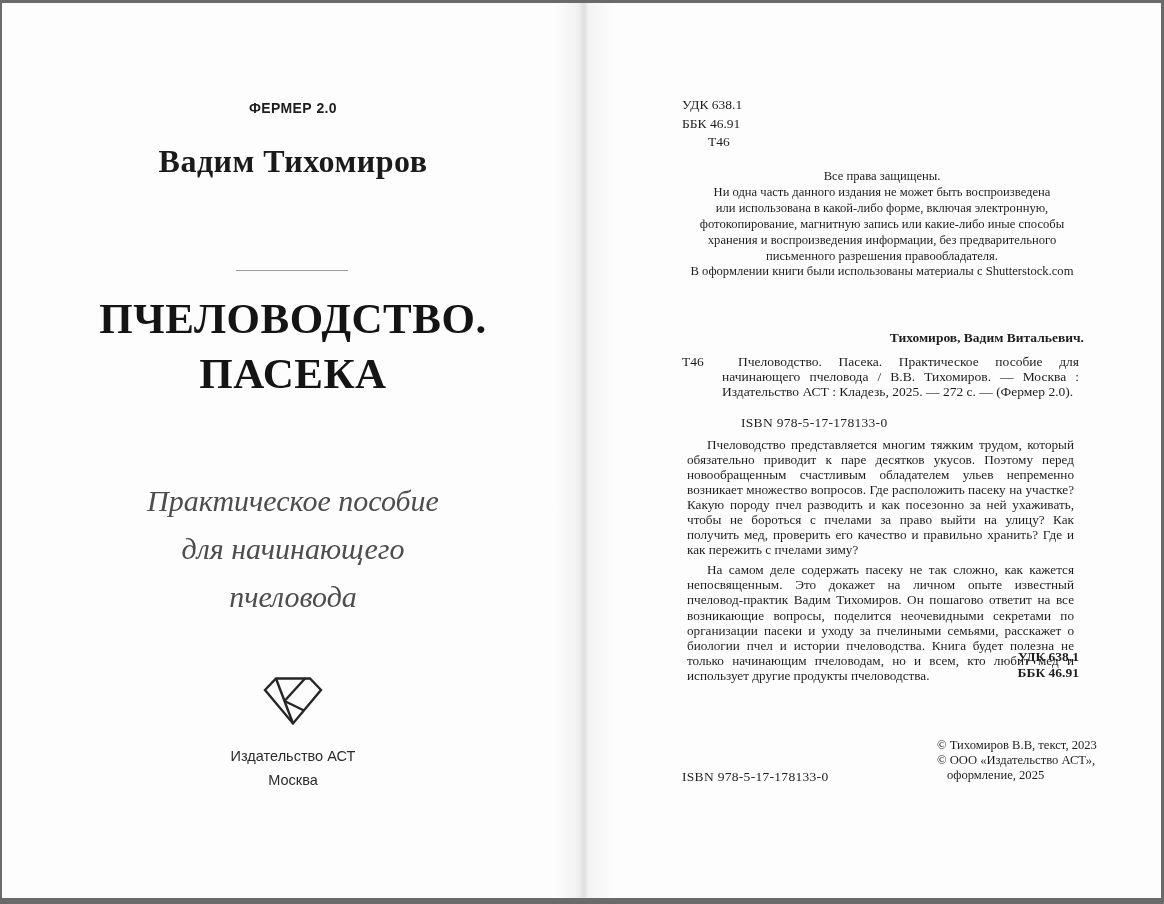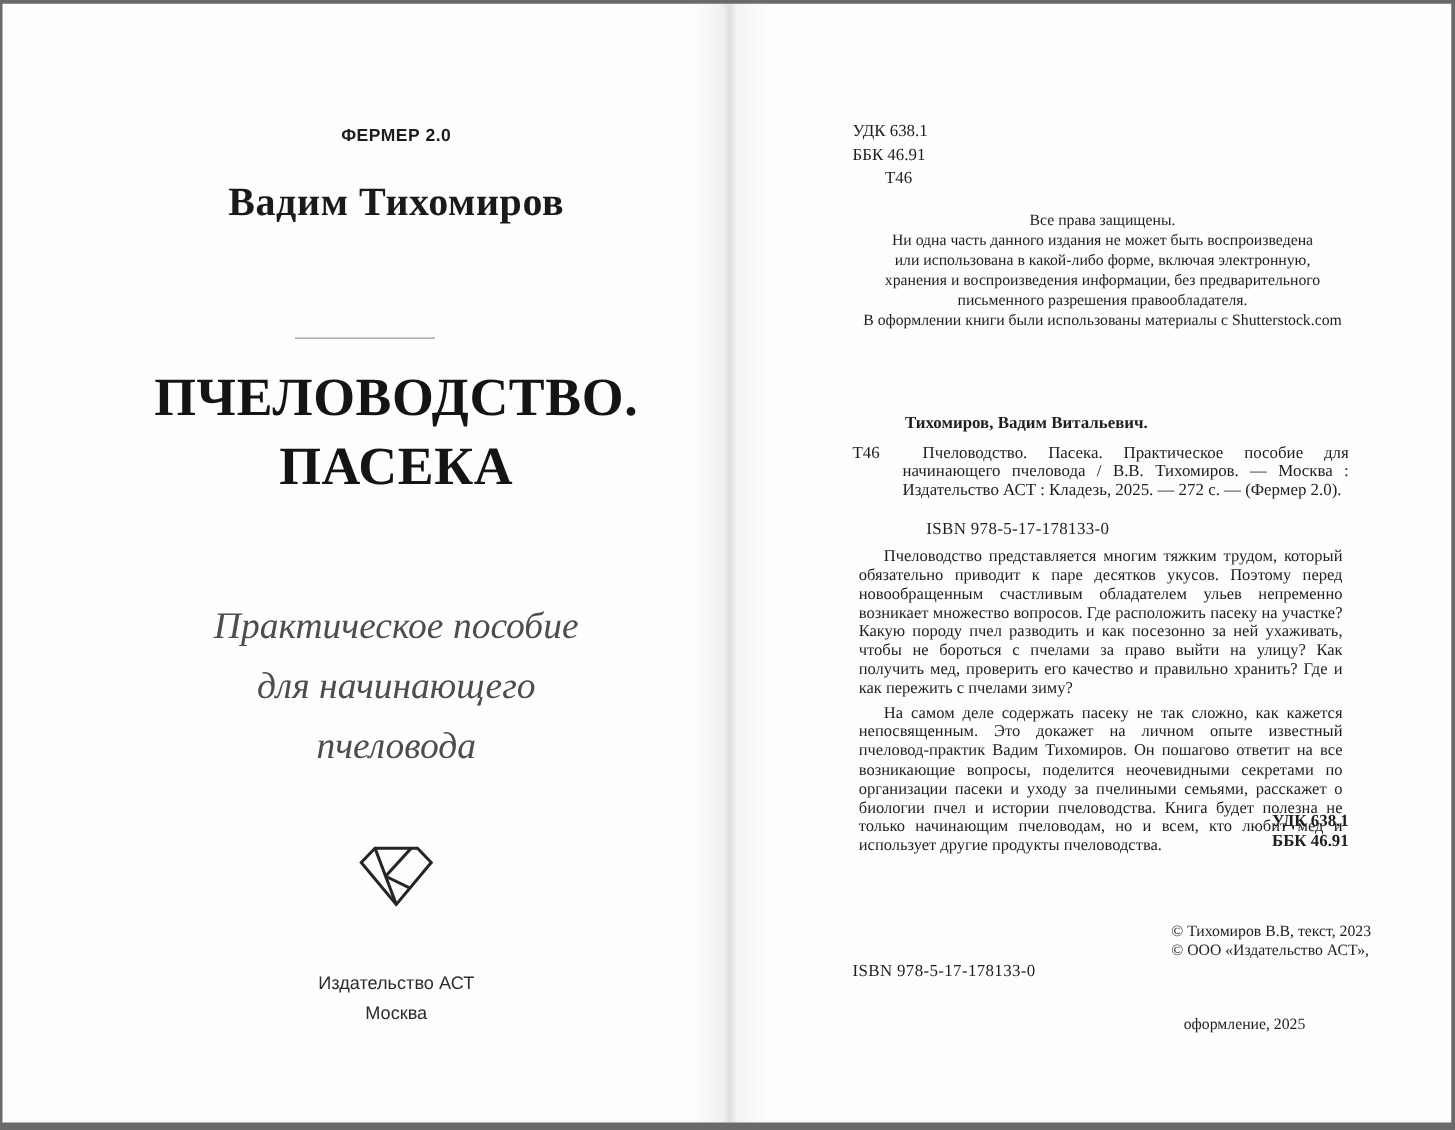--- a/index.html
+++ b/index.html
@@ -1,51 +1,51 @@
 <!DOCTYPE html>
 <html><head>
 <meta charset="utf-8">
 <style>
   html,body{margin:0;padding:0;}
   body{background:#6a6a6a;font-family:"Liberation Serif","DejaVu Serif",serif;}
   .book{position:relative;width:1164px;height:904px;background:#6a6a6a;box-sizing:border-box;overflow:hidden;}
   .spread{position:absolute;left:2px;top:3px;width:1159px;height:895px;background:#fdfdfd;}
-  .page{position:absolute;top:0;height:100%;padding-left:48px;}
+  .page{position:absolute;top:0;height:100%;}
   .page-left{left:0;width:582px;}
   .page-right{left:582px;width:577px;}
   .spine{position:absolute;top:0;left:552px;width:60px;height:100%;
     background:linear-gradient(to right,rgba(0,0,0,0) 0%,rgba(0,0,0,0.05) 40%,rgba(0,0,0,0.12) 50%,rgba(0,0,0,0.04) 58%,rgba(0,0,0,0) 100%);
     pointer-events:none;}
   .abs{position:absolute;}
   .center{text-align:center;}
   
   .series{left:0;top:97px;width:100%;font-family:"Liberation Sans","DejaVu Sans",sans-serif;
     font-weight:700;font-size:14px;letter-spacing:.4px;color:#1d1d1d;}
   .author{left:0;top:140px;width:100%;font-weight:700;font-size:32px;color:#1a1a1a;letter-spacing:.5px;}
   .divider{left:234px;top:267px;width:112px;height:1px;background:#9c9c9c;}
   .title{left:0;top:288px;width:100%;font-weight:700;font-size:43px;line-height:55px;color:#141414;letter-spacing:.5px;}
   .subtitle{left:0;top:474px;width:100%;font-style:italic;font-size:30px;line-height:48px;color:#4d4d4d;}
   .logo-wrap{left:0;top:672px;width:100%;text-align:center;}
-  .publisher{left:0;top:772px;width:100%;font-family:"Liberation Sans","DejaVu Sans",sans-serif;
+  .publisher{left:0;top:741px;width:100%;font-family:"Liberation Sans","DejaVu Sans",sans-serif;
     font-size:14.5px;line-height:24px;color:#2c2c2c;}
   
   .rp{color:#1e1e1e;font-size:13px;}
   .codes-top{left:98px;top:93px;width:200px;font-size:13.5px;line-height:18.6px;text-align:left;}
   .codes-top .tcode{padding-left:26px;}
   .rights{left:78px;top:166px;width:440px;font-size:12.6px;line-height:15.9px;text-align:center;color:#1e1e1e;}
-  .biblio-name{left:140px;top:327px;width:360px;font-weight:700;font-size:13.5px;text-align:left;}
+  .biblio-name{left:140px;top:327px;width:360px;font-weight:700;font-size:13.5px;text-align:right;}
   .biblio-code{left:98px;top:351px;font-size:13.5px;}
   .biblio-record{left:138px;top:351px;width:357px;font-size:13.5px;line-height:15.2px;text-align:justify;text-indent:16px;}
   .biblio-isbn{left:157px;top:412px;font-size:13.5px;letter-spacing:.3px;}
   .annotation{left:98px;top:429px;width:397px;font-size:13.2px;line-height:15.05px;text-align:justify;}
   .annotation p{margin:5px;text-indent:20px;}
   .codes-bottom{left:98px;top:646px;width:397px;text-align:right;font-weight:700;font-size:13.5px;line-height:15.5px;}
   .isbn-bottom{left:98px;top:766px;font-size:13.5px;letter-spacing:.3px;}
   .copyright{left:938px;top:735px;width:160px;font-size:12.6px;line-height:15.2px;text-align:left;position:absolute;}
-  .copyright .indent{padding-left:10px;margin-top:44px;}
+  .copyright .indent{padding-left:10px;}
   
   .page-right .copyright{left:353px;}
   .logo-svg{display:inline-block;}
 </style>
 </head>
 <body>
 
 <div class="book">
   <div class="spread">
 
@@ -81,20 +81,21 @@
       <div class="abs codes-top">
         <div>УДК 638.1</div>
         <div>ББК 46.91</div>
         <div class="tcode">Т46</div>
       </div>
 
       <div class="abs rights">
         <div>Все права защищены.</div>
         <div>Ни одна часть данного издания не может быть воспроизведена</div>
         <div>или использована в какой-либо форме, включая электронную,</div>
+        <div>фотокопирование, магнитную запись или какие-либо иные способы</div>
         <div>хранения и воспроизведения информации, без предварительного</div>
         <div>письменного разрешения правообладателя.</div>
         <div>В оформлении книги были использованы материалы с Shutterstock.com</div>
       </div>
 
       <div class="abs biblio-name">Тихомиров, Вадим Витальевич.</div>
       <div class="abs biblio-code">Т46</div>
       <div class="abs biblio-record">Пчеловодство. Пасека. Практическое пособие для начинающего пчеловода / В.В. Тихомиров. — Москва : Издательство АСТ : Кладезь, 2025. — 272 с. — (Фермер 2.0).</div>
       <div class="abs biblio-isbn">ISBN 978-5-17-178133-0</div>
 

